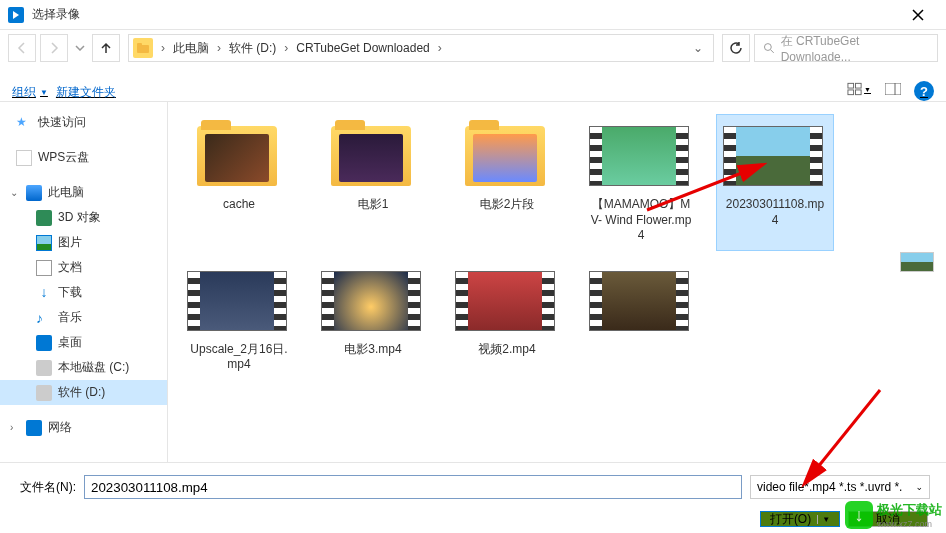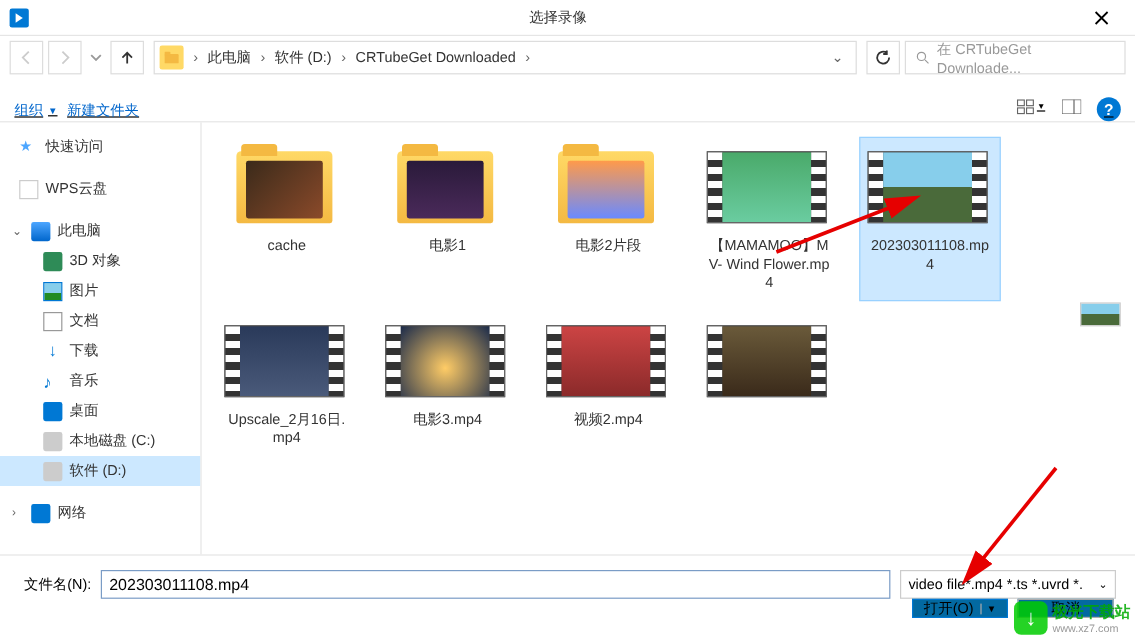--- a/index.html
+++ b/index.html
@@ -1,21 +1,21 @@
 <!DOCTYPE html>
 <html><head>
   <meta charset="utf-8">
   <style>
     * { box-sizing: border-box; margin: 0; padding: 0; }
     body { font-family: "Microsoft YaHei", "Segoe UI", sans-serif; font-size: 12px; background: #fff; width: 946px; height: 533px; overflow: hidden; position: relative; }
     
     .titlebar { height: 30px; display: flex; align-items: center; padding: 0 8px; border-bottom: 1px solid #e5e5e5; }
     .titlebar-icon { width: 16px; height: 16px; background: #0078d4; margin-right: 8px; border-radius: 2px; display: flex; align-items: center; justify-content: center; }
     .titlebar-icon svg { width: 10px; height: 10px; fill: white; }
-    .titlebar-text { flex: 1; color: #333; text-align: center; }
+    .titlebar-text { flex: 1; color: #333; }
     .titlebar-close { width: 40px; height: 28px; display: flex; align-items: center; justify-content: center; cursor: pointer; }
     
     .navbar { height: 36px; display: flex; align-items: center; padding: 4px 8px; gap: 4px; }
     .nav-btn { width: 28px; height: 28px; border: 1px solid #ddd; background: #fff; display: flex; align-items: center; justify-content: center; cursor: pointer; color: #999; }
     .nav-btn.up { color: #333; }
     .breadcrumb { flex: 1; height: 28px; border: 1px solid #ddd; display: flex; align-items: center; padding: 0 4px; margin: 0 4px; }
     .bc-icon { width: 20px; height: 20px; background: #ffd966; border-radius: 2px; margin-right: 4px; display: flex; align-items: center; justify-content: center; }
     .bc-sep { color: #666; margin: 0 4px; }
     .bc-item { color: #333; cursor: pointer; padding: 2px 4px; }
     .bc-dropdown { margin-left: auto; color: #666; padding: 0 6px; }
@@ -63,26 +63,26 @@
     .video-thumb::after { right: 0; }
     .video-img { position: absolute; left: 12px; right: 12px; top: 0; bottom: 0; }
     .file-name { text-align: center; font-size: 12px; color: #333; word-break: break-all; line-height: 1.3; }
     
     .preview-thumb { position: absolute; right: 12px; top: 150px; width: 34px; height: 20px; background: linear-gradient(#87ceeb 50%, #4a6a3a 50%); border: 1px solid #ccc; }
     
     .arrow1 { position: absolute; left: 642px; top: 155px; width: 135px; height: 60px; pointer-events: none; z-index: 10; }
     .arrow2 { position: absolute; left: 790px; top: 385px; width: 100px; height: 105px; pointer-events: none; z-index: 10; }
     
     .bottom { padding: 12px 16px; border-top: 1px solid #e5e5e5; }
-    .filename-row { display: flex; align-items: center; gap: 8px; margin-bottom: 0; }
+    .filename-row { display: flex; align-items: center; gap: 8px; margin-bottom: 12px; }
     .filename-label { width: 60px; text-align: right; }
     .filename-input { flex: 1; height: 24px; border: 1px solid #7a9cc6; padding: 0 6px; background: white; }
     .filetype-select { width: 180px; height: 24px; border: 1px solid #ccc; padding: 0 6px; background: white; display: flex; align-items: center; justify-content: space-between; }
     .button-row { display: flex; justify-content: flex-end; gap: 8px; padding-right: 2px; }
-    .btn { width: 80px; height: 16px; border: 1px solid #adadad; background: #0369a1; cursor: pointer; display: flex; align-items: center; justify-content: center; }
+    .btn { width: 80px; height: 16px; border: 1px solid #adadad; background: #4d7c0f; cursor: pointer; display: flex; align-items: center; justify-content: center; }
     .btn.primary { border-color: #0078d4; }
     .btn-dropdown { border-left: 1px solid #adadad; padding-left: 4px; margin-left: 6px; font-size: 8px; }
     
     .watermark { position: absolute; right: 4px; bottom: 4px; display: flex; align-items: center; gap: 4px; opacity: 0.85; z-index: 20; }
     .watermark-icon { width: 28px; height: 28px; background: #00cc00; border-radius: 6px; display: flex; align-items: center; justify-content: center; color: white; font-size: 18px; }
     .watermark-text { font-size: 13px; color: #00aa00; font-weight: bold; }
     .watermark-sub { font-size: 9px; color: #888; }
   </style>
 </head>
 <body>

